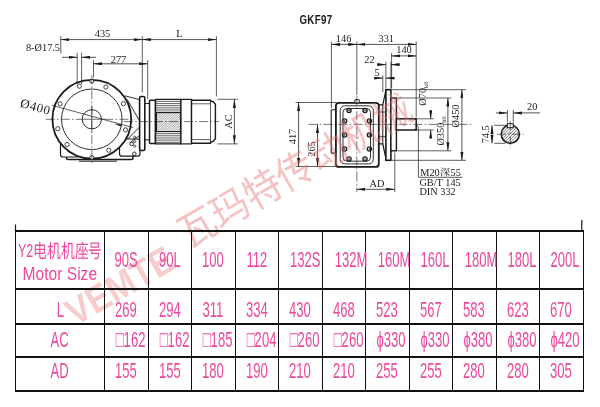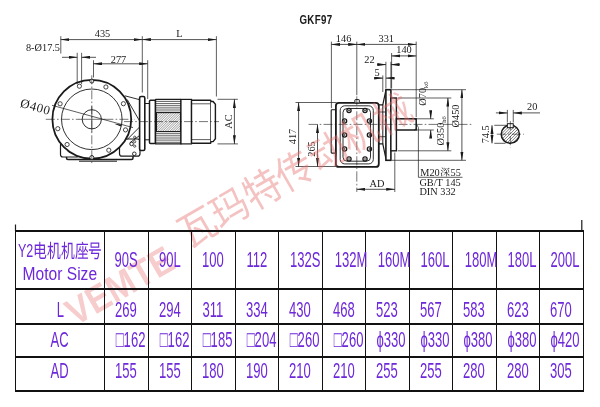--- a/index.html
+++ b/index.html
@@ -8,21 +8,21 @@
   svg.draw { position:absolute; left:0; top:0; }
   svg.draw text { fill:#1a1a1a; stroke:none; }
   .dim { font-family:"Liberation Serif", serif; font-size:10.3px; }
   .sub { font-size:6.3px; }
   .dim400 { font-size:12.8px; letter-spacing:0.6px; }
   .title { position:absolute; left:281px; top:11.5px; width:70px; text-align:center;
             font-size:13.5px; font-weight:bold; color:#1a1a1a;
             transform:scaleX(0.72); transform-origin:center; letter-spacing:0.5px; white-space:nowrap; }
   
   table.spec { position:absolute; left:15px; top:230px; border-collapse:collapse; table-layout:fixed;
-               width:568px; color:#6d28d9; }
+               width:568px; color:#ec4899; }
   table.spec td, table.spec th { border:1px solid #111; text-align:center; vertical-align:middle;
                padding:0; overflow:visible; font-weight:normal; }
   table.spec td { border-top-width:2px; border-bottom-width:2px; }
   table.spec th { border-top-width:2px; border-bottom-width:2px; }
   .cnd { display:inline-block; transform:scaleX(0.58); transform-origin:center; white-space:nowrap;
          font-size:22.5px; letter-spacing:0; }
   .hdr2 .cnd { font-size:17.5px; transform:scaleX(0.89); }
   th.main { }
   .hrow { height:58px; }
   tr.r0 { height:34px; } tr.r0 td { padding-top:7px; }

